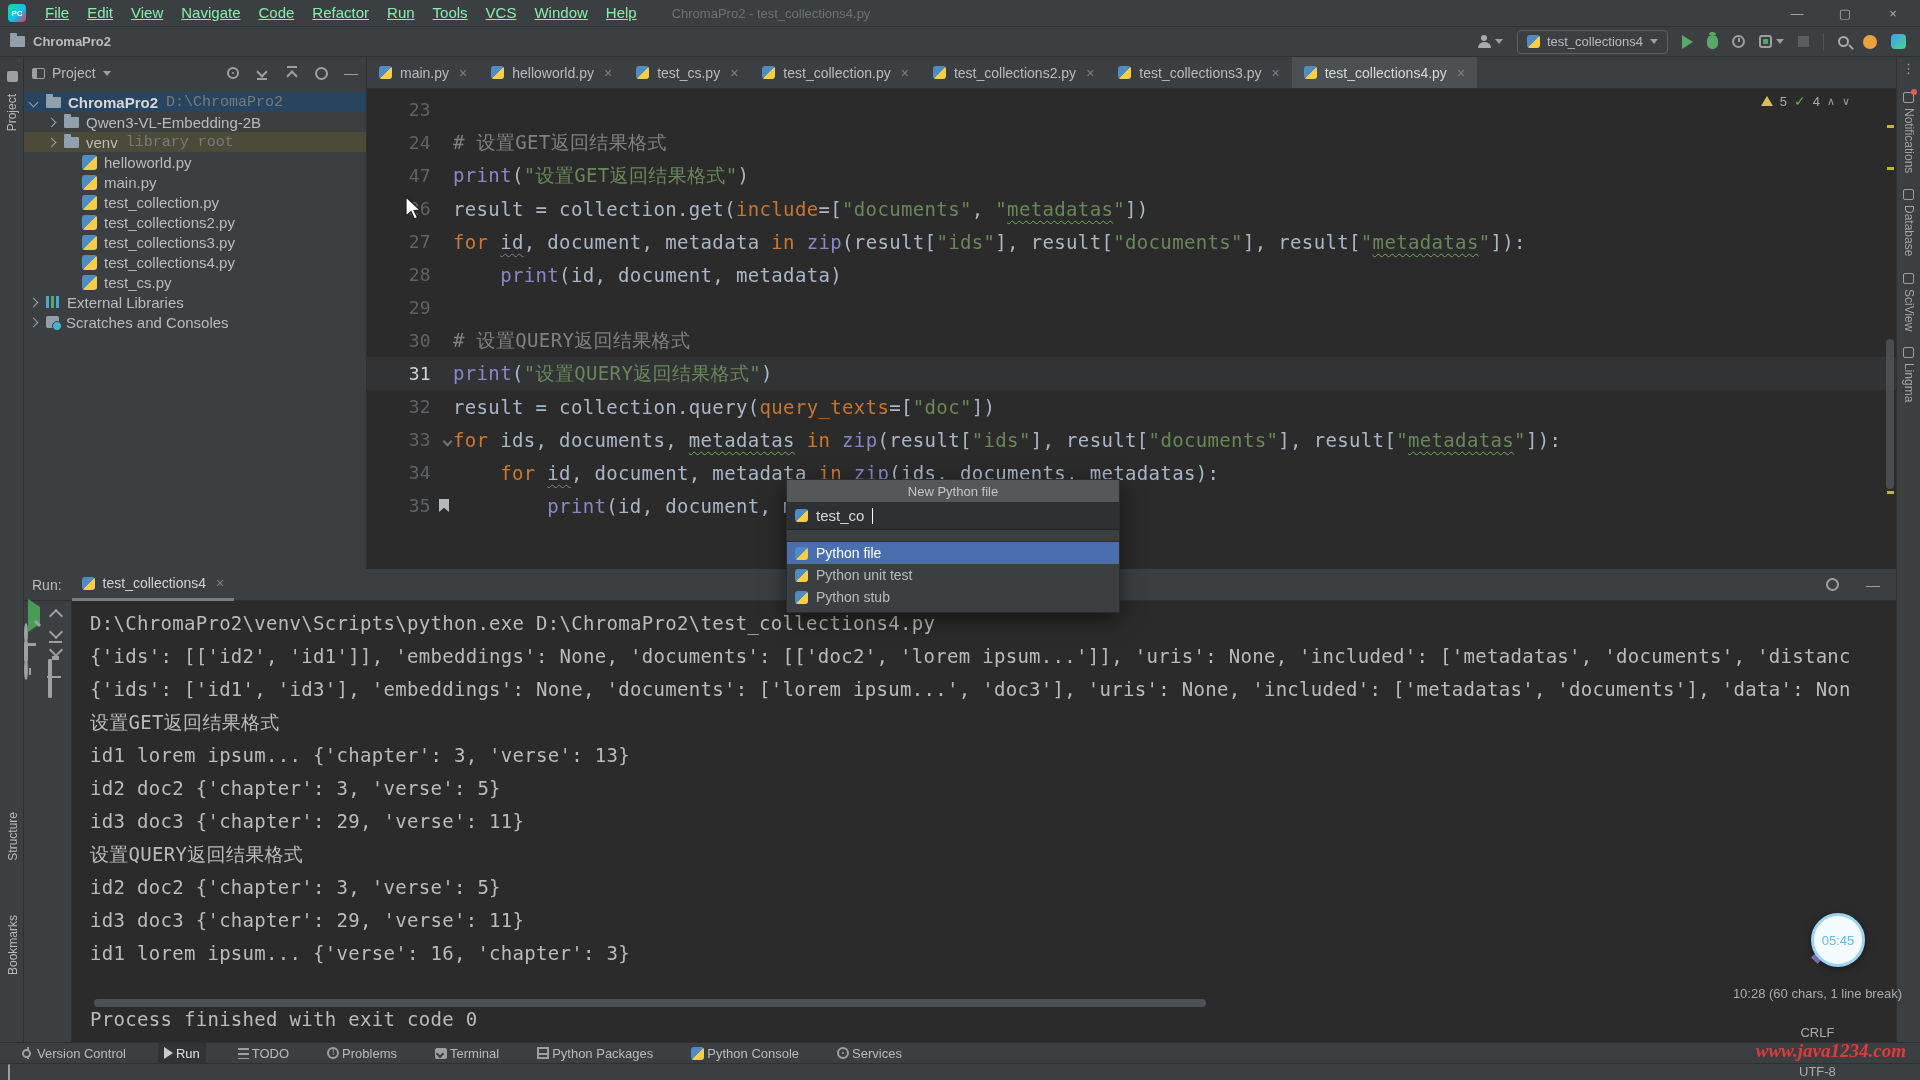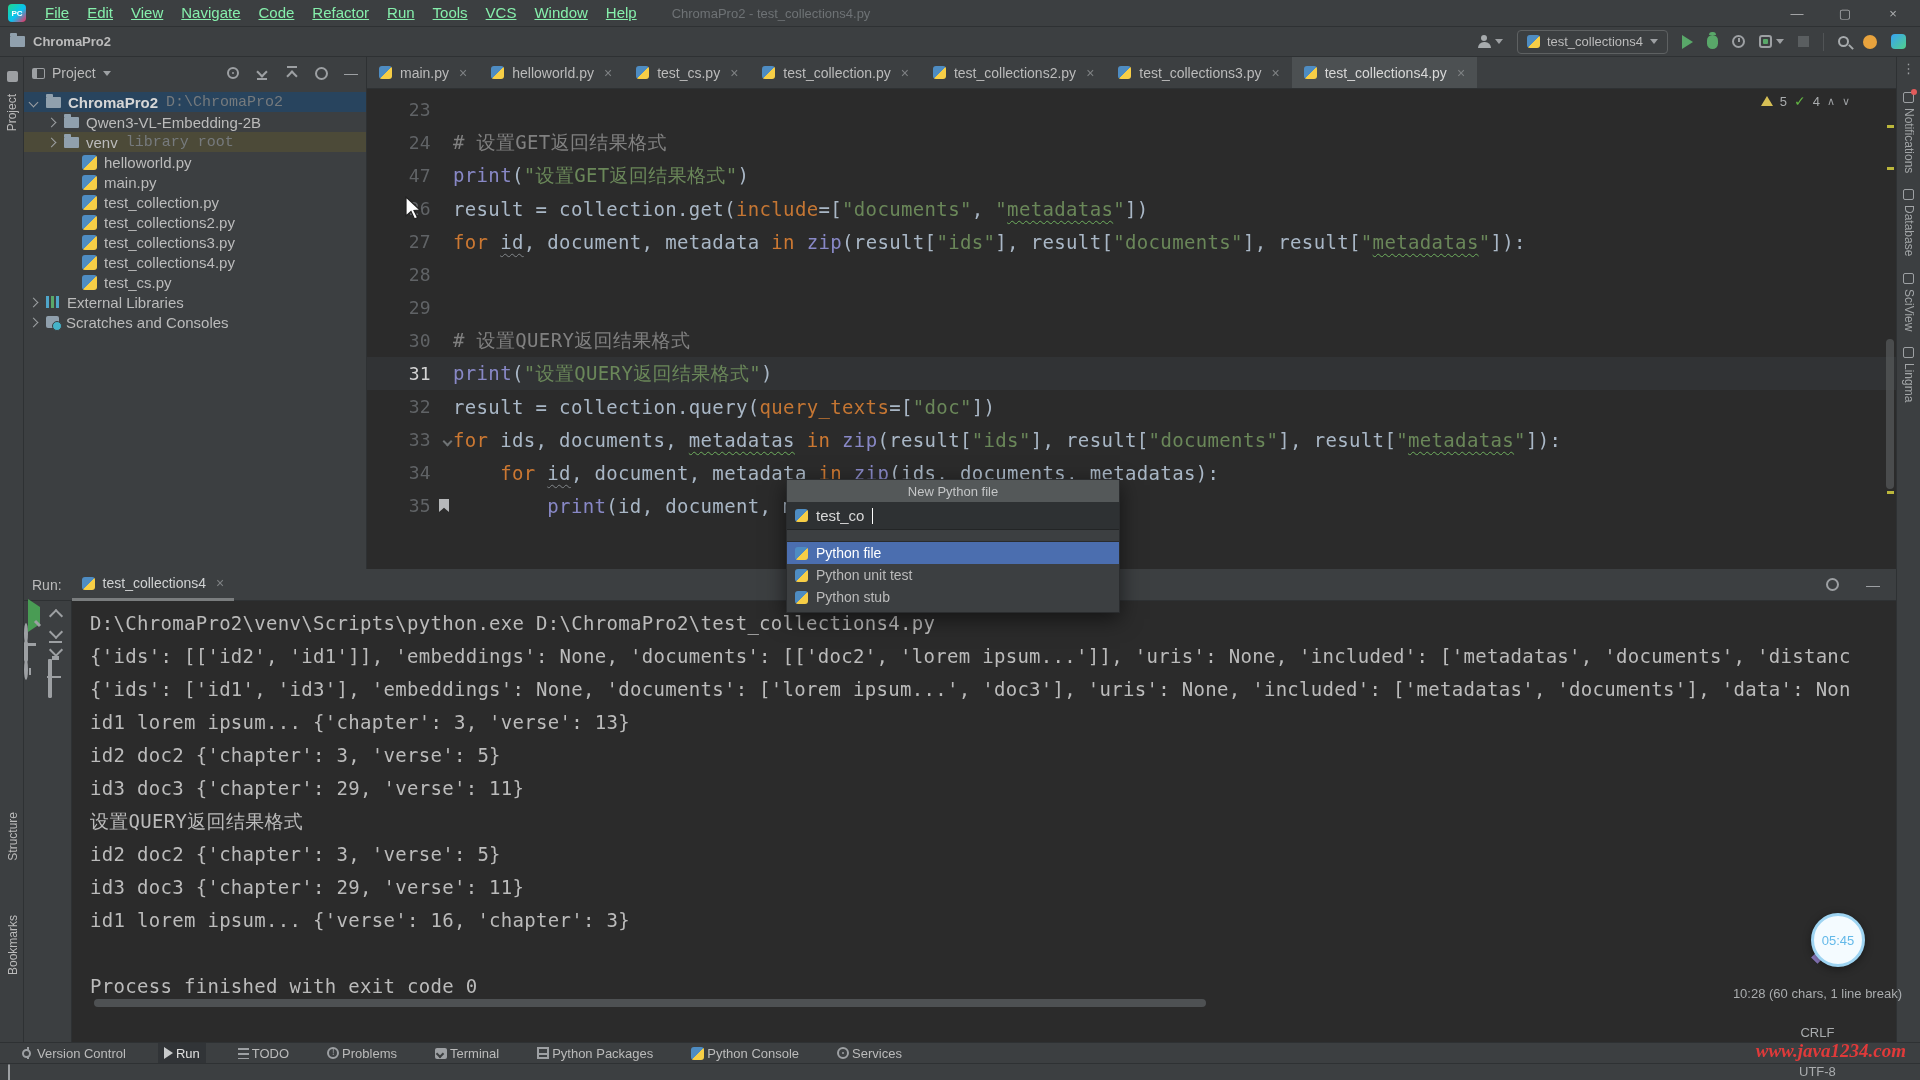--- a/index.html
+++ b/index.html
@@ -452,21 +452,21 @@
       </div>
     </div>
 
   <div id="editor">
     <div id="code-lines">
         <div class="code-line"><span class="lnum">23</span><span class="ltext"></span></div>
         <div class="code-line"><span class="lnum">24</span><span class="ltext"><span class="tok-cm"># 设置GET返回结果格式</span></span></div>
         <div class="code-line"><span class="lnum">47</span><span class="ltext"><span class="tok-fn">print</span><span class="tok-txt">(</span><span class="tok-str">"设置GET返回结果格式"</span><span class="tok-txt">)</span></span></div>
         <div class="code-line"><span class="lnum">26</span><span class="ltext"><span class="tok-txt">result = collection.get(</span><span class="tok-kwa">include</span><span class="tok-txt">=[</span><span class="tok-str">"documents"</span><span class="tok-txt">, </span><span class="tok-str">"</span><span class="tok-strw">metadatas</span><span class="tok-str">"</span><span class="tok-txt">])</span></span></div>
         <div class="code-line"><span class="lnum">27</span><span class="ltext"><span class="tok-kw">for </span><span class="tok-idw">id</span><span class="tok-txt">, document, metadata </span><span class="tok-kw">in</span><span class="tok-txt"> </span><span class="tok-fn">zip</span><span class="tok-txt">(result[</span><span class="tok-str">"ids"</span><span class="tok-txt">], result[</span><span class="tok-str">"documents"</span><span class="tok-txt">], result[</span><span class="tok-str">"</span><span class="tok-strw">metadatas</span><span class="tok-str">"</span><span class="tok-txt">]):</span></span></div>
-        <div class="code-line"><span class="lnum">28</span></div>
+        <div class="code-line"><span class="lnum">28</span><span class="ltext"><span class="tok-txt">    </span><span class="tok-fn">print</span><span class="tok-txt">(id, document, metadata)</span></span></div>
         <div class="code-line"><span class="lnum">29</span><span class="ltext"></span></div>
         <div class="code-line"><span class="lnum">30</span><span class="ltext"><span class="tok-cm"># 设置QUERY返回结果格式</span></span></div>
         <div class="code-line caret-line"><span class="lnum">31</span><span class="ltext"><span class="tok-fn">print</span><span class="tok-txt">(</span><span class="tok-str">"设置QUERY返回结果格式"</span><span class="tok-txt">)</span></span></div>
         <div class="code-line"><span class="lnum">32</span><span class="ltext"><span class="tok-txt">result = collection.query(</span><span class="tok-kwa">query_texts</span><span class="tok-txt">=[</span><span class="tok-str">"doc"</span><span class="tok-txt">])</span></span></div>
         <div class="code-line"><span class="lnum">33<span class="gutter-fold"></span></span><span class="ltext"><span class="tok-kw">for </span><span class="tok-txt">ids, documents, </span><span class="tok-varw">metadatas</span><span class="tok-txt"> </span><span class="tok-kw">in</span><span class="tok-txt"> </span><span class="tok-fn">zip</span><span class="tok-txt">(result[</span><span class="tok-str">"ids"</span><span class="tok-txt">], result[</span><span class="tok-str">"documents"</span><span class="tok-txt">], result[</span><span class="tok-str">"</span><span class="tok-strw">metadatas</span><span class="tok-str">"</span><span class="tok-txt">]):</span></span></div>
         <div class="code-line"><span class="lnum">34</span><span class="ltext"><span class="tok-txt">    </span><span class="tok-kw">for </span><span class="tok-idw">id</span><span class="tok-txt">, document, metadata </span><span class="tok-kw">in</span><span class="tok-txt"> </span><span class="tok-fn">zip</span><span class="tok-txt">(ids, documents, metadatas):</span></span></div>
         <div class="code-line"><span class="lnum">35<span class="gutter-bookmark"></span></span><span class="ltext"><span class="tok-txt">        </span><span class="tok-fn">print</span><span class="tok-txt">(id, document, metadata)</span></span></div>
       </div>
     <div id="inspections">
       <span class="warn-tri"></span>
@@ -510,20 +510,21 @@
         <div><span class="ri ri-pin"></span></div>
         <div><span class="ri ri-print"></span></div>
         <div></div>
         <div><span class="ri ri-clear"></span></div>
       </div>
     <div id="console">
       <div id="console-inner">
           <div class="console-line">D:\ChromaPro2\venv\Scripts\python.exe D:\ChromaPro2\test_collections4.py</div>
           <div class="console-line">{'ids': [['id2', 'id1']], 'embeddings': None, 'documents': [['doc2', 'lorem ipsum...']], 'uris': None, 'included': ['metadatas', 'documents', 'distanc</div>
           <div class="console-line">{'ids': ['id1', 'id3'], 'embeddings': None, 'documents': ['lorem ipsum...', 'doc3'], 'uris': None, 'included': ['metadatas', 'documents'], 'data': Non</div>
+          <div class="console-line">设置GET返回结果格式</div>
           <div class="console-line">id1 lorem ipsum... {'chapter': 3, 'verse': 13}</div>
           <div class="console-line">id2 doc2 {'chapter': 3, 'verse': 5}</div>
           <div class="console-line">id3 doc3 {'chapter': 29, 'verse': 11}</div>
           <div class="console-line">设置QUERY返回结果格式</div>
           <div class="console-line">id2 doc2 {'chapter': 3, 'verse': 5}</div>
           <div class="console-line">id3 doc3 {'chapter': 29, 'verse': 11}</div>
           <div class="console-line">id1 lorem ipsum... {'verse': 16, 'chapter': 3}</div>
           <div class="console-line">&nbsp;</div>
           <div class="console-line">Process finished with exit code 0</div>
         </div>

